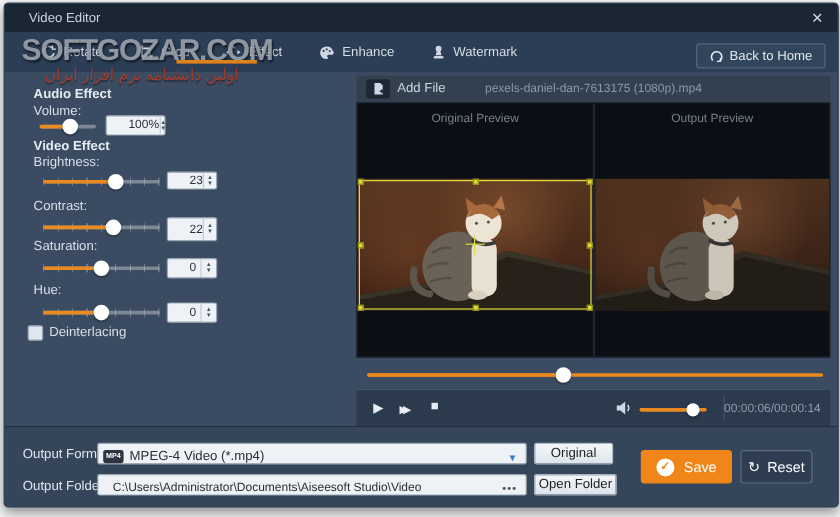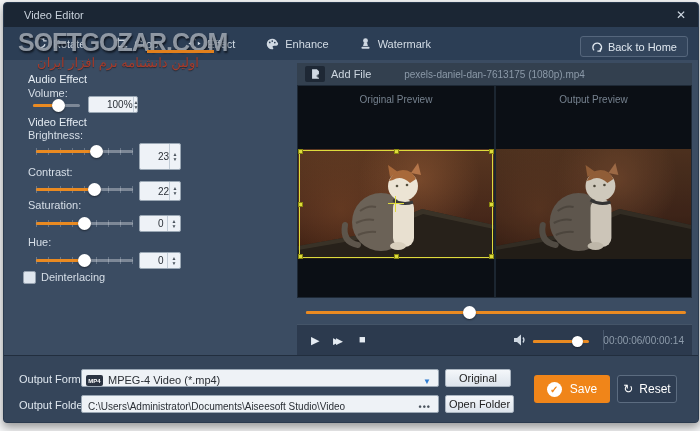--- a/index.html
+++ b/index.html
@@ -12,21 +12,21 @@
   
   .toolbar{position:absolute;left:0;top:24px;right:0;height:33px;background:#2c3e55;display:flex;align-items:center;padding-left:30px;box-sizing:border-box}
   .tab{display:flex;align-items:center;gap:6px;margin-right:30px;color:#d4dde6;font-size:11px;cursor:pointer}
   .tab svg{display:block}
   .underline{position:absolute;left:143px;top:47px;width:67px;height:3px;background:#e2801c;z-index:6}
   .backhome{position:absolute;right:10px;top:9px;height:19px;padding:0 10px;border:1px solid #55667c;border-radius:3px;display:flex;align-items:center;gap:5px;color:#dfe7ef;font-size:11px;background:#33455c;cursor:pointer}
   
   .wm1{position:absolute;left:14px;top:25px;font-size:25px;font-weight:bold;letter-spacing:-1px;color:rgba(158,166,176,.88);text-shadow:1px 2px 2px rgba(10,15,22,.8);z-index:5;pointer-events:none}
   .wm2{position:absolute;left:16px;top:52px;width:196px;font-size:13px;color:#a63b2b;direction:rtl;text-align:center;z-index:5;pointer-events:none;text-shadow:0 1px 1px rgba(0,0,0,.4)}
   
-  .h1{position:absolute;font-size:11px;font-weight:normal;color:#e4ebf2}
+  .h1{position:absolute;font-size:11px;font-weight:bold;color:#e4ebf2}
   .lbl{position:absolute;font-size:11px;color:#d7dfe8}
   
   .sl{position:absolute;height:14px}
   .sl .tr{position:absolute;left:0;right:0;top:6px;height:3px;background:#7d8897;border-radius:2px}
   .sl .ticks{position:absolute;left:0;right:0;top:4px;height:7px;background:repeating-linear-gradient(90deg,rgba(225,232,240,.28) 0,rgba(225,232,240,.28) 1px,transparent 1px,transparent 12px)}
   .sl .fl{position:absolute;left:0;top:6px;height:3px;background:#ea8a21;border-radius:2px;width:var(--pct)}
   .sl .th{position:absolute;top:7px;left:var(--pct);width:13px;height:13px;margin:-6.5px 0 0 -6.5px;background:#fff;border-radius:50%;box-shadow:0 1px 2px rgba(0,0,0,.45)}
   .sl.full .tr{background:#ea8a21}
   
   .spin{position:absolute;background:#eef2f7;border:1px solid #9aa7b4;border-radius:2px;display:flex;align-items:center;box-sizing:border-box}
@@ -64,21 +64,21 @@
   .ff{letter-spacing:-4px;font-size:9px;padding-right:4px}
   .vdiv{position:absolute;left:306px;top:5px;bottom:5px;width:1px;background:#46566b}
   .time{position:absolute;right:8px;top:10px;font-size:10px;color:#8e9cab}
   
   .botline{position:absolute;left:0;right:0;top:352px;height:1px;background:#222e3e}
   .bottom{position:absolute;left:0;right:0;top:353px;bottom:0;background:#35455a}
   .brow-lbl{position:absolute;font-size:11px;color:#dfe7ef}
   .field{position:absolute;background:#eef2f6;border:1px solid #9aa7b4;border-radius:2px;display:flex;align-items:flex-end;box-sizing:border-box;cursor:pointer}
   .badge{width:17px;height:11px;background:#2b3442;border-radius:2px;color:#fff;font-size:6px;font-weight:bold;display:flex;align-items:center;justify-content:center;margin:0 5px 0 4px}
   .field .txt{font-size:11px;color:#2a2f35;white-space:nowrap;overflow:hidden}
-  .field .txt.path{font-size:10px;padding-left:6px}
+  .field .txt.path{font-size:10px;padding-left:12px}
   .field .arrow{position:absolute;right:7px;font-size:8px;color:#2f7cd0}
   .field .dots{position:absolute;right:7px;font-size:9px;font-weight:bold;color:#49525c;letter-spacing:1px}
   .btn{position:absolute;background:linear-gradient(#f4f7fa,#dde4ec);border:1px solid #a9b4c0;border-radius:2px;font-size:11px;color:#222;display:flex;align-items:center;justify-content:center;cursor:pointer;box-sizing:border-box}
   .save{position:absolute;left:530px;top:372px;width:76px;height:28px;background:#f08519;border-radius:3px;display:flex;align-items:center;justify-content:center;gap:8px;cursor:pointer}
   .save .cc{width:15px;height:15px;background:#fff;border-radius:50%;color:#f08519;font-size:10px;font-weight:bold;display:flex;align-items:center;justify-content:center}
   .save .t{color:#fff;font-size:12px}
   .reset{position:absolute;left:613px;top:372px;width:60px;height:28px;background:#2e3d52;border:1px solid #5c6c80;border-radius:3px;display:flex;align-items:center;justify-content:center;gap:6px;cursor:pointer;box-sizing:border-box}
   .reset .ri{color:#fff;font-size:12px;line-height:12px}
   .reset .t{color:#fff;font-size:12px}
 </style>
@@ -163,21 +163,21 @@
 
   <div class="h1" style="left:24px;top:113px">Video Effect</div>
 
   <div class="lbl" style="left:24px;top:126px">Brightness:</div>
   <div class="sl" style="left: 32px; top: 141px; width: 97px; --pct: 62%;">
     <div class="tr"></div>
       <div class="ticks"></div>
       <div class="fl"></div>
       <div class="th"></div>
   </div>
-  <div class="spin" style="left:135px;top:140px;width:42px;height:27px">
+  <div class="spin" style="left:135px;top:140px;width:42px;height:15px">
     <span class="v">23</span>
     <span class="ar">
         <span>▲</span>
         <span>▼</span>
       </span>
   </div>
 
   <div class="lbl" style="left:24px;top:163px">Contrast:</div>
   <div class="sl" style="left: 32px; top: 179px; width: 97px; --pct: 60%;">
     <div class="tr"></div>

